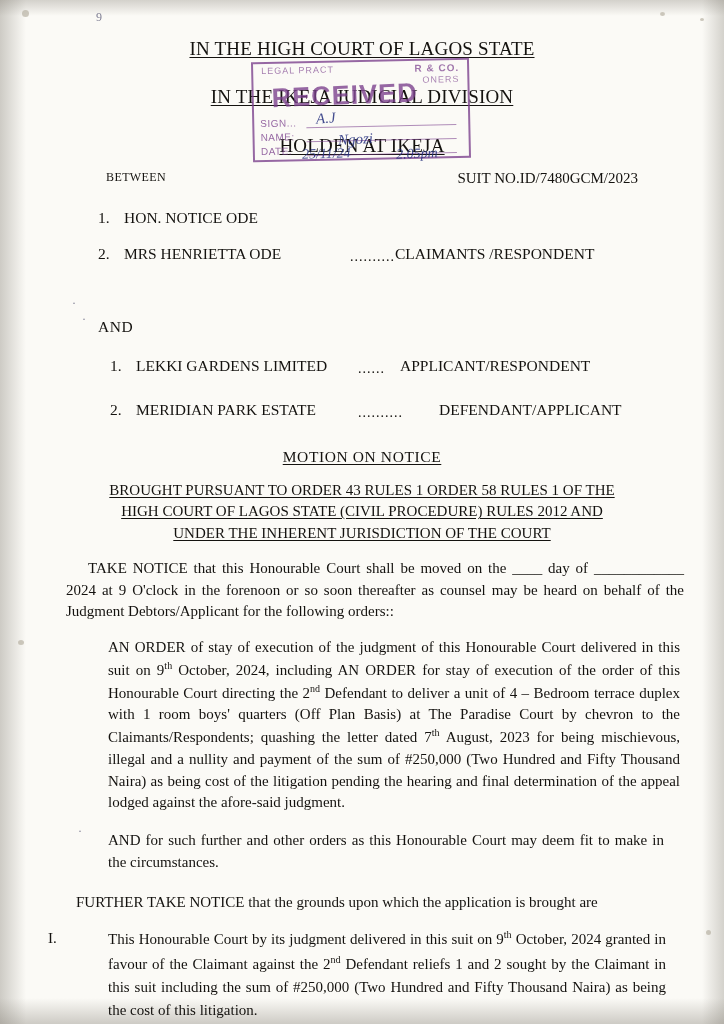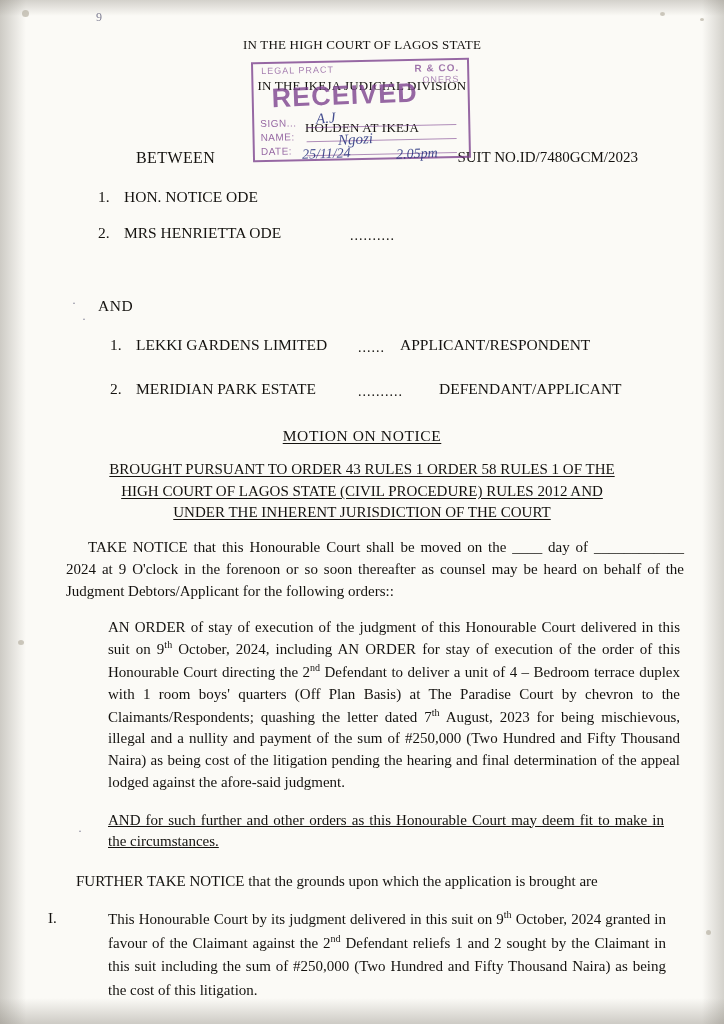--- a/index.html
+++ b/index.html
@@ -59,40 +59,40 @@
     position: relative;
     padding: 14px 40px 0 40px;
     color: #14120f;
   }
 
   .heading-block {
     text-align: center;
     line-height: 1.28;
   }
   .heading-line {
-    font-size: 13px;
+    font-size: 19px;
     letter-spacing: 0.2px;
+    text-decoration: underline;
     text-underline-offset: 2px;
     display: inline-block;
     margin-top: 23px;
   }
   .heading-row { margin-bottom: 1px; }
 
   .suit-row {
     position: relative;
     height: 26px;
     margin-top: 12px;
   }
   .between {
     position: absolute;
     left: 66px;
     top: 0;
-    font-size: 16px;
+    font-size: 12px;
     letter-spacing: 0.4px;
-    margin-left: 30px;
   }
   .suit-no {
     position: absolute;
     right: 46px;
     top: 0;
     font-size: 15px;
   }
 
   .party {
     font-size: 15.5px;
@@ -158,21 +158,20 @@
     text-indent: 22px;
   }
   .order-para {
     margin-left: 68px;
     margin-right: 4px;
   }
   .and-such {
     margin-left: 68px;
     margin-right: 20px;
     margin-top: 16px;
-    text-decoration: underline;
   }
   .further {
     margin-top: 18px;
     text-indent: 36px;
     padding-left: 0px;
     padding-right: 18px;
   }
 
   .numbered {
     position: relative;
@@ -298,20 +297,21 @@
 
     <div class="party" style="height:26px;">
       <span class="num">1.</span>
       <span class="name">HON. NOTICE ODE</span>
     </div>
 
     <div class="party" style="height:30px;">
       <span class="num">2.</span>
       <span class="name">MRS HENRIETTA ODE</span>
       <span class="dots" style="left:310px;top:4px;">..........</span>
+      <span class="role" style="left:355px;">CLAIMANTS /RESPONDENT</span>
     </div>
 
     <div style="position:relative;height:72px;">
       <span class="and-word" style="top:46px;">AND</span>
     </div>
 
     <div class="party" style="height:34px;">
       <span class="num" style="left:70px;">1.</span>
       <span class="name" style="left:96px;">LEKKI GARDENS LIMITED</span>
       <span class="dots" style="left:318px;top:4px;">......</span>

